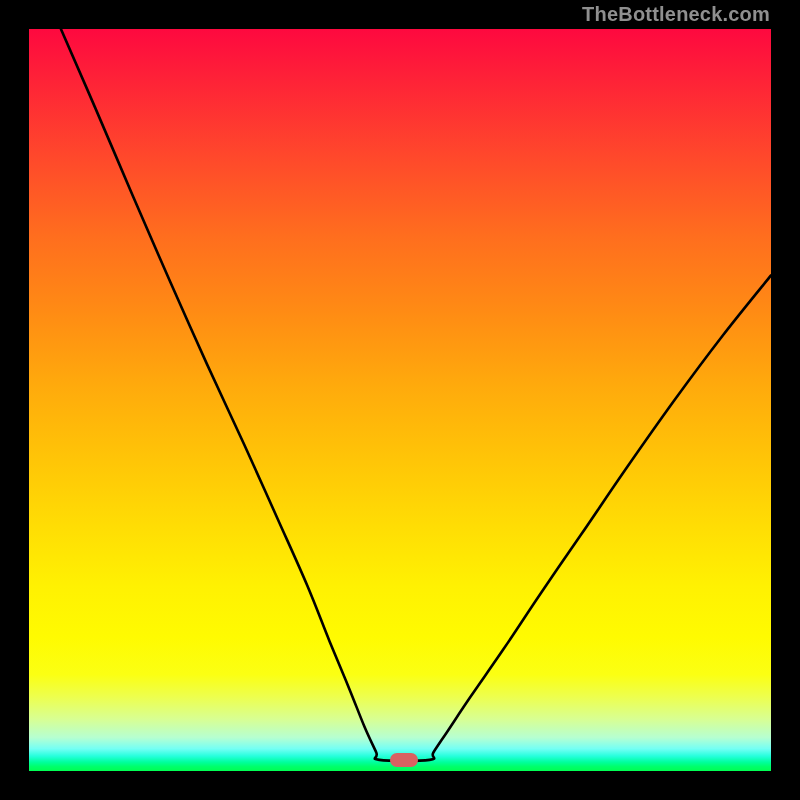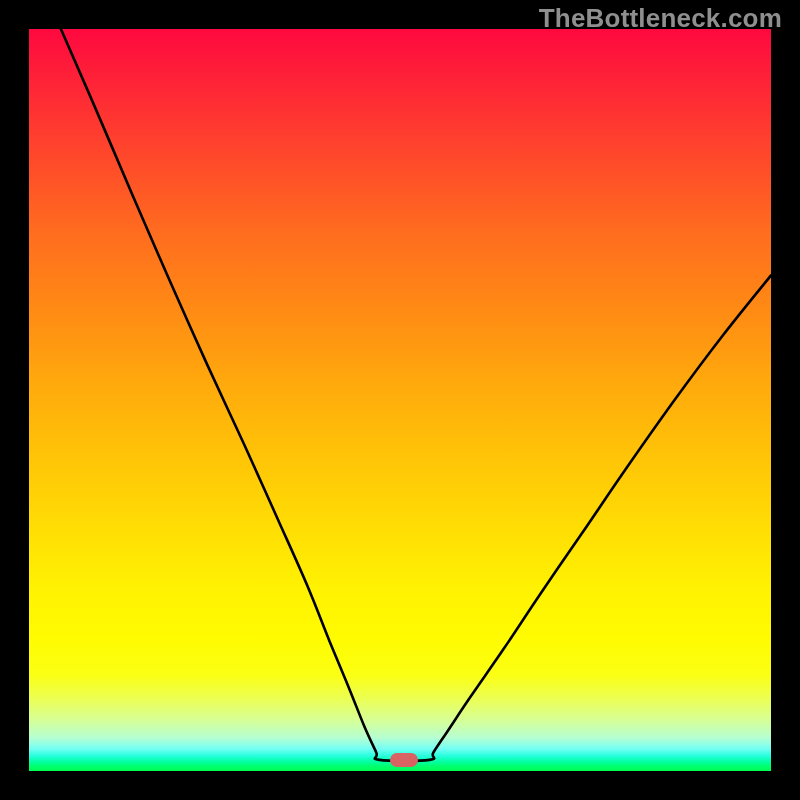--- a/index.html
+++ b/index.html
@@ -48,23 +48,23 @@
       #74fff4 97%,
       #25ffdc 98%,
       #00ff9e 98.8%,
       #00ff6b 99.4%,
       #00ff52 100%
     );
   }
   .watermark {
     position: absolute;
     top: 3px;
-    right: 18px;
+    right: 30px;
     font-family: Arial, Helvetica, sans-serif;
-    font-size: 26px;
+    font-size: 20px;
     font-weight: 600;
     color: #8f8f8f;
     letter-spacing: 0.2px;
   }
   svg.curve {
     position: absolute;
     inset: 0;
     width: 742px;
     height: 742px;
   }

